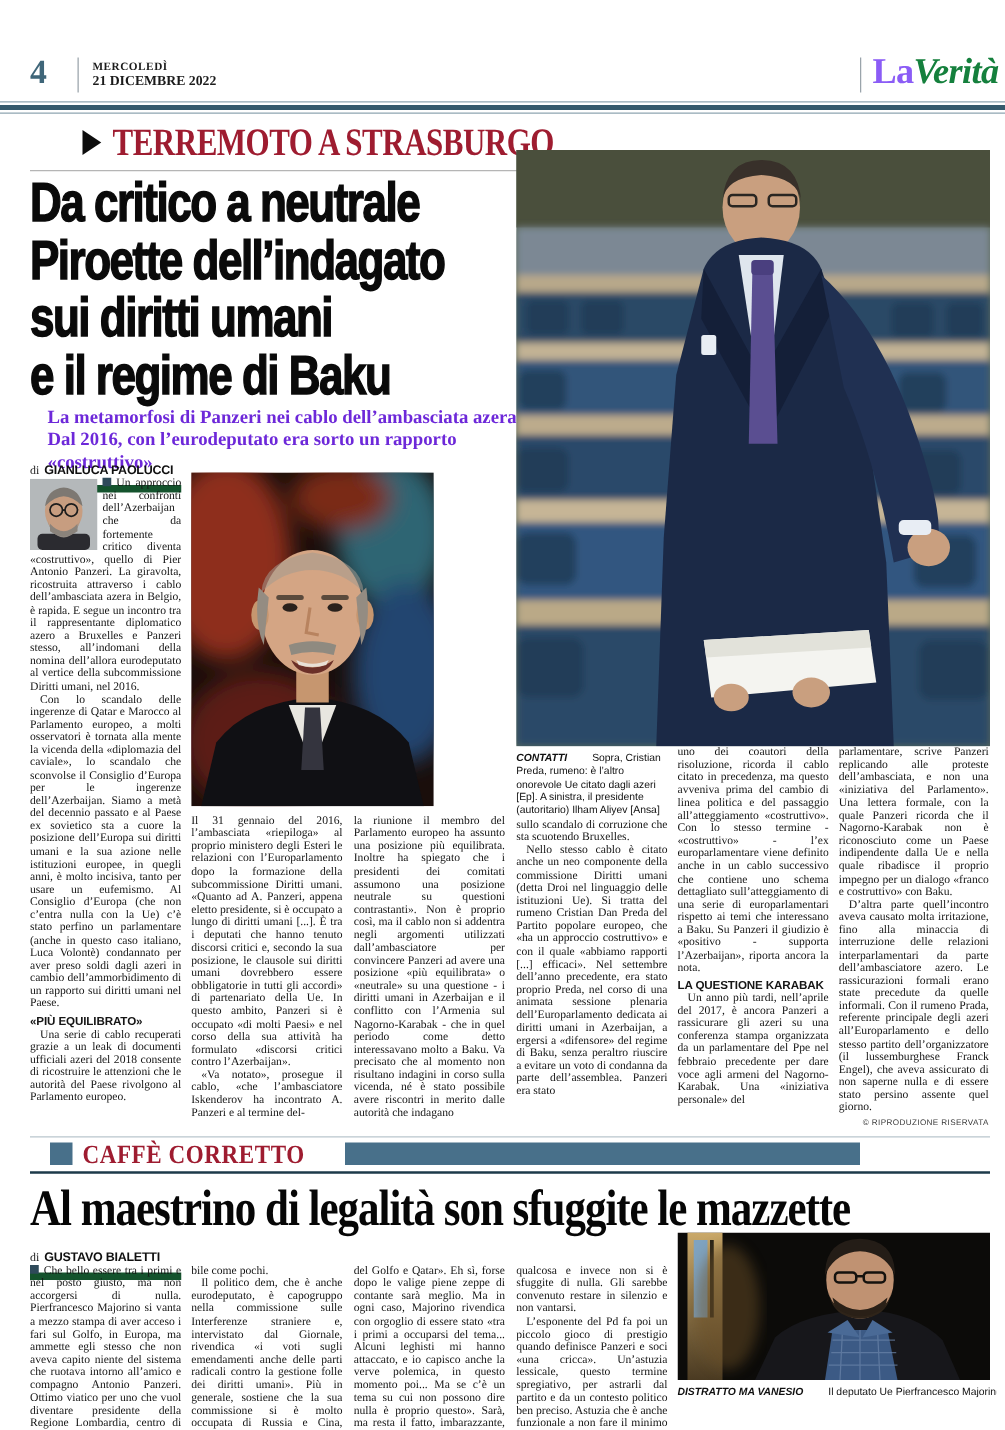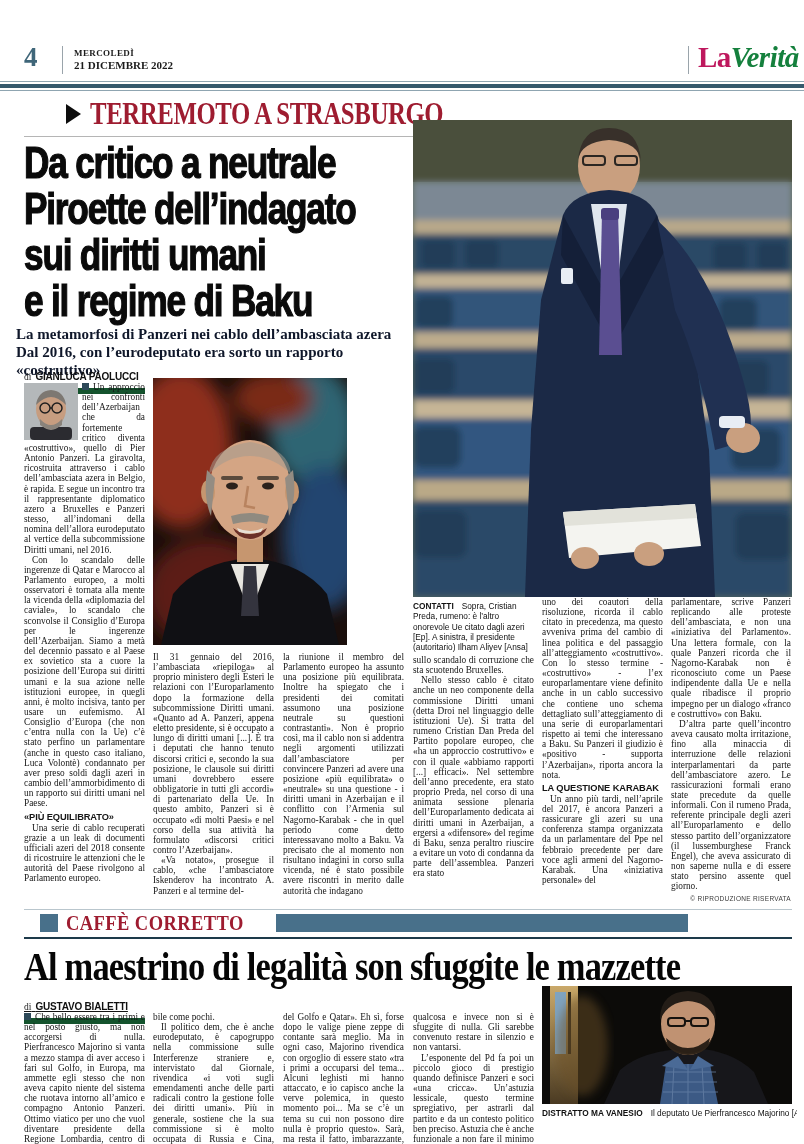--- a/index.html
+++ b/index.html
@@ -8,43 +8,43 @@
   .abs{position:absolute;}
 
   
   .pagenum{left:24px;top:42px;font:bold 27px "Liberation Serif",serif;color:#3f6679;}
   .hr-v{width:1px;background:#9aa4ab;}
   .vr1{left:62px;top:46px;height:28px;}
   .vrm{left:688px;top:46px;height:28px;}
   .day{left:74px;top:48px;font:bold 9px "Liberation Serif",serif;letter-spacing:.4px;color:#1b1b1b;}
   .date{left:74px;top:59px;font:bold 11px "Liberation Serif",serif;color:#1b1b1b;}
   .masthead{left:698px;top:41px;font:bold 29px "Liberation Serif",serif;letter-spacing:-.5px;}
-  .masthead .la{color:#be185d;}
+  .masthead .la{color:#8b5cf6;}
   .masthead .verita{color:#15803d;font-style:italic;}
   .toprule1{left:0;top:81px;width:804px;height:1px;background:#8fa5b1;}
   .toprule2{left:0;top:84px;width:804px;height:4px;background:#35596c;}
   .toprule3{left:0;top:90px;width:804px;height:1px;background:#8fa5b1;}
 
   
   .kicker-wrap{left:24px;top:96px;display:flex;align-items:center;gap:9px;padding-left:42px;}
   .tri{width:0;height:0;border-left:15px solid #0d0d0d;border-top:10px solid transparent;border-bottom:10px solid transparent;}
   .kicker-text{font:bold 31px "Liberation Serif",serif;color:#9e1c30;letter-spacing:-.5px;
                transform:scaleX(.8);transform-origin:left center;white-space:nowrap;}
   .kicker-rule{left:24px;top:136px;width:768px;height:1px;background:#b5b5b5;}
 
   
   .hl{left:24px;font:bold 44px "Liberation Sans",sans-serif;color:#0a0a0a;letter-spacing:-1.5px;
       -webkit-text-stroke:1.2px #0a0a0a;transform:scaleX(.8);transform-origin:left top;white-space:nowrap;}
   .hl1{top:138px;} .hl2{top:184px;} .hl3{top:230px;} .hl4{top:276px;}
-  .subhead{left:16px;top:325px;width:395px;font:bold 15px/18px "Liberation Serif",serif;color:#0f172a;}
+  .subhead{left:38px;top:325px;width:395px;font:bold 15px/18px "Liberation Serif",serif;color:#6d28d9;}
 
   
   .byline{width:121px;border-bottom:6px solid #14532d;padding-bottom:4px;white-space:nowrap;}
   .by1{left:24px;top:366px;}
-  .by2{left:24px;top:996px;text-decoration:underline;}
+  .by2{left:24px;top:996px;}
   .by-prefix{font:9.5px "Liberation Serif",serif;color:#222;}
   .by-name{font:bold 10px "Liberation Sans",sans-serif;color:#101010;letter-spacing:-.2px;}
 
   
   .bodycol{width:121px;font-family:"Liberation Serif",serif;font-size:9.3px;line-height:10.15px;
            text-align:justify;color:#151515;overflow:hidden;}
   .bodycol p{margin:0;}
   .bodycol p.ind{text-indent:8px;}
   .colsub{font:bold 9.3px "Liberation Sans",sans-serif;text-align:left;margin:3px 0 1px;letter-spacing:-.1px;}
   .c1{left:24px;top:382px;height:524px;}
@@ -62,21 +62,21 @@
              letter-spacing:.3px;color:#3a3a3a;margin-top:3px;}
 
   
   .inline-photo{float:left;width:54px;height:57px;margin:1px 4px 1px 0;}
   .photo-aliyev{left:153px;top:378px;width:194px;height:267px;}
   .photo-preda{left:413px;top:120px;width:379px;height:477px;}
   .photo-majorino{left:542px;top:986px;width:250px;height:118px;}
   .caption{font:8.3px/10.3px "Liberation Sans",sans-serif;color:#101010;text-align:left;}
   .cap1{left:413px;top:601px;width:122px;}
   .cap2{left:542px;top:1108px;width:255px;white-space:nowrap;overflow:hidden;}
-  .cap-label{font-weight:bold;margin-right:8px;}
+  .cap-label{font-weight:bold;margin-right:20px;font-style:italic;}
 
   
   .banner-topline{left:24px;top:909px;width:768px;height:1px;background:#b9c6cd;}
   .banner{left:40px;top:913px;width:648px;height:20px;display:flex;align-items:center;}
   .banner-square{width:18px;height:18px;background:#48708a;flex:0 0 auto;}
   .banner-text{font:bold 21px/18px "Liberation Serif",serif;color:#9e1c30;margin:0 2px 0 8px;
                transform:scaleX(.88);transform-origin:left center;white-space:nowrap;letter-spacing:.5px;}
   .banner-bar{flex:1;height:18px;background:#48708a;margin-left:6px;}
   .banner-bottomline{left:24px;top:937px;width:768px;height:2px;background:#1d3a4a;}
 

